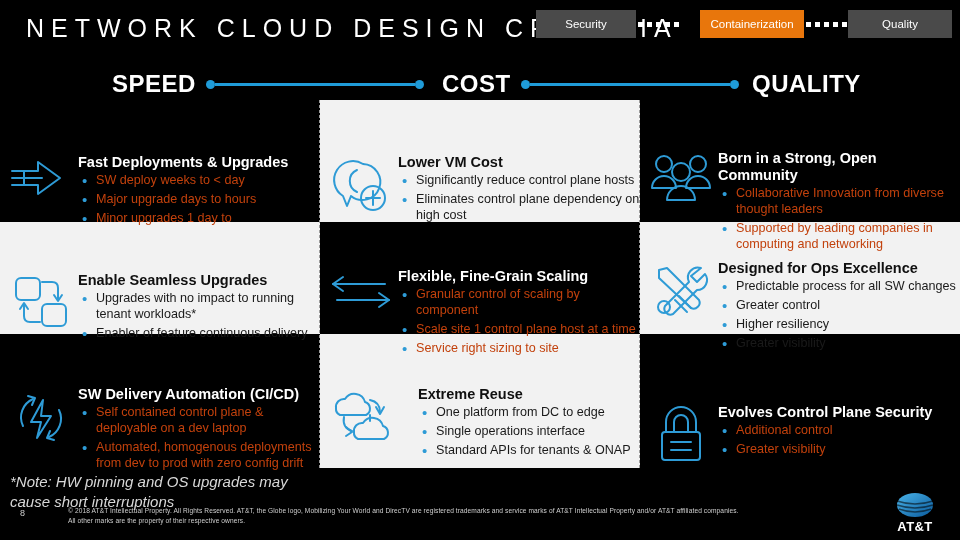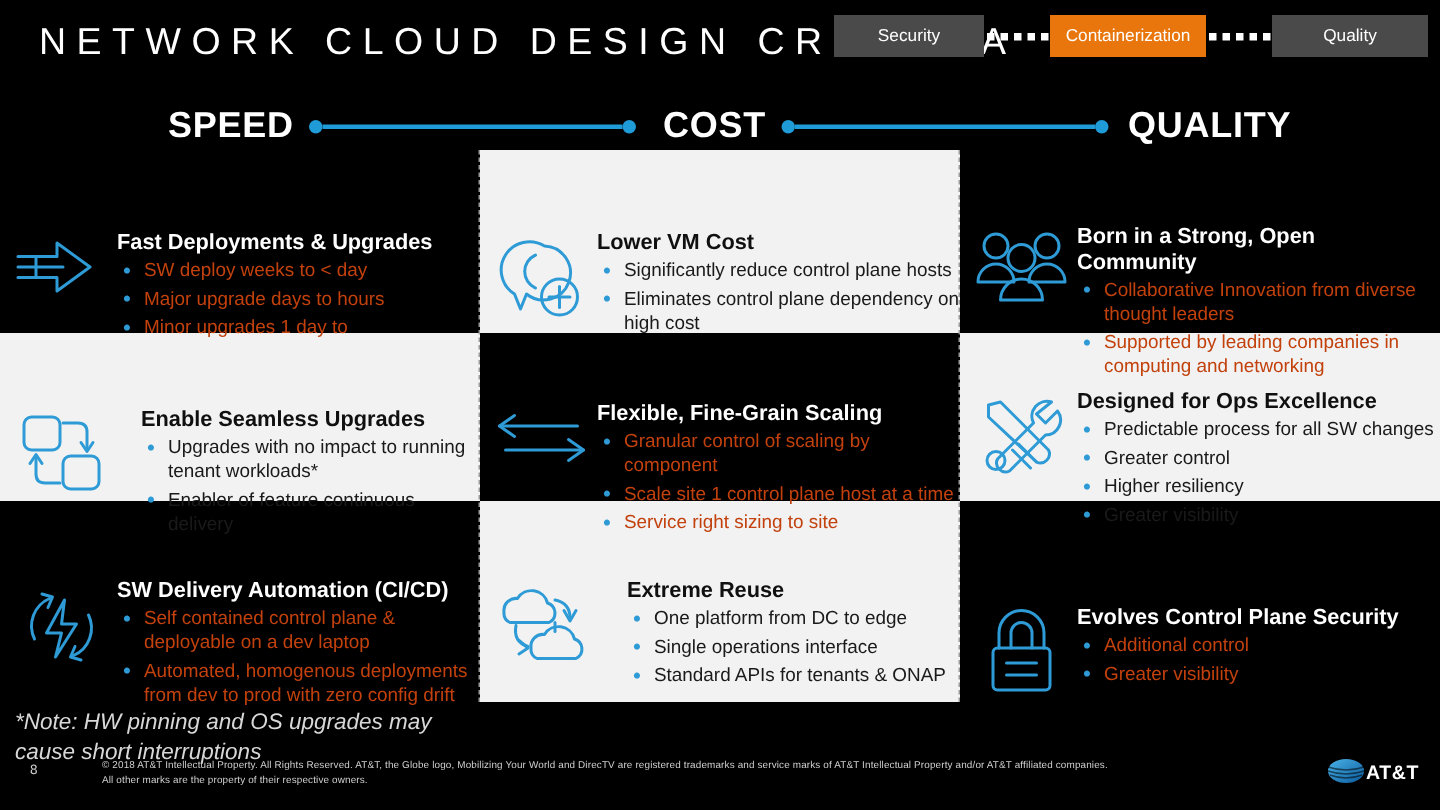--- a/index.html
+++ b/index.html
@@ -18,21 +18,21 @@
     white-space:nowrap;
   }
   .pill-strip{position:absolute;right:8px;top:10px;display:flex;align-items:center;}
   .pill{
     height:28px;line-height:14px;display:flex;align-items:center;justify-content:center;
     color:#fff;font-size:11.5px;text-align:center;padding:0 6px;box-sizing:border-box;
   }
   .pill.grey{background:#4a4a4a;}
   .pill.orange{background:#e8760c;}
   .pill-sec{width:100px;}
-  .pill-cont{width:104px;}
+  .pill-cont{width:104px;margin-left:20px;}
   .pill-qual{width:104px;}
   .dots{width:44px;height:6px;display:flex;align-items:center;justify-content:center;gap:4px;}
   .dots i{display:block;width:5px;height:5px;background:#fff;}
 
   
   .heads{position:absolute;left:0;top:64px;width:960px;height:40px;}
   .head{position:absolute;top:0;display:flex;align-items:center;height:40px;}
   .head-label{color:#fff;font-size:24px;font-weight:700;letter-spacing:.5px;}
   .connector{display:flex;align-items:center;margin-left:10px;}
   .connector .dot{width:9px;height:9px;border-radius:50%;background:#1f9bd8;flex:0 0 auto;}
@@ -68,21 +68,21 @@
   .blk li:before{content:"•";position:absolute;left:4px;top:-1px;color:#2e9bd6;font-size:15px;line-height:1.26;}
   .on-dark h3{color:#ffffff;}
   .on-dark li{color:#c2410c;}
   .on-light h3{color:#101010;}
   .on-light li{color:#1a1a1a;}
 
   .clip{overflow:hidden;}
 
   
   .c1r1{left:4px;top:110px;width:316px;height:112px;}
-  .c1r2{left:4px;top:228px;width:316px;height:106px;gap:16px;}
+  .c1r2{left:4px;top:228px;width:316px;height:106px;}
   .c1r3{left:4px;top:342px;width:316px;height:126px;}
   .c2r1{left:324px;top:110px;width:316px;height:112px;}
   .c2r2{left:324px;top:224px;width:316px;height:110px;}
   .c2r3{left:324px;top:342px;width:316px;height:126px;gap:20px;}
   .c3r1{left:644px;top:106px;width:314px;height:116px;}
   .c3r2{left:644px;top:216px;width:314px;height:118px;}
   .c3r3{left:644px;top:360px;width:314px;height:108px;}
 
   .c3r1 .body,.c3r2 .body,.c3r3 .body{padding-right:2px;}
 
@@ -93,21 +93,21 @@
   .note{
     position:absolute;left:10px;top:472px;width:320px;
     font-size:15px;font-style:italic;color:#d8d8d8;line-height:1.35;
   }
   .pagenum{position:absolute;left:20px;top:508px;font-size:9px;color:#cfcfcf;}
   .copy{
     position:absolute;left:68px;top:506px;width:790px;
     font-size:6.6px;color:#cfcfcf;line-height:1.55;letter-spacing:.1px;
   }
   .att-logo{position:absolute;right:14px;top:492px;width:62px;height:44px;
-    display:flex;align-items:center;justify-content:flex-start;}
+    display:flex;flex-direction:column;align-items:center;justify-content:flex-start;}
   .att-logo .word{color:#fff;font-size:13px;font-weight:700;letter-spacing:.4px;margin-top:1px;}
 </style>
 </head>
 <body>
 
 <div class="slide">
 
   <div class="title-row">
     <div class="slide-title">NETWORK CLOUD DESIGN CRITERIA</div>
 

